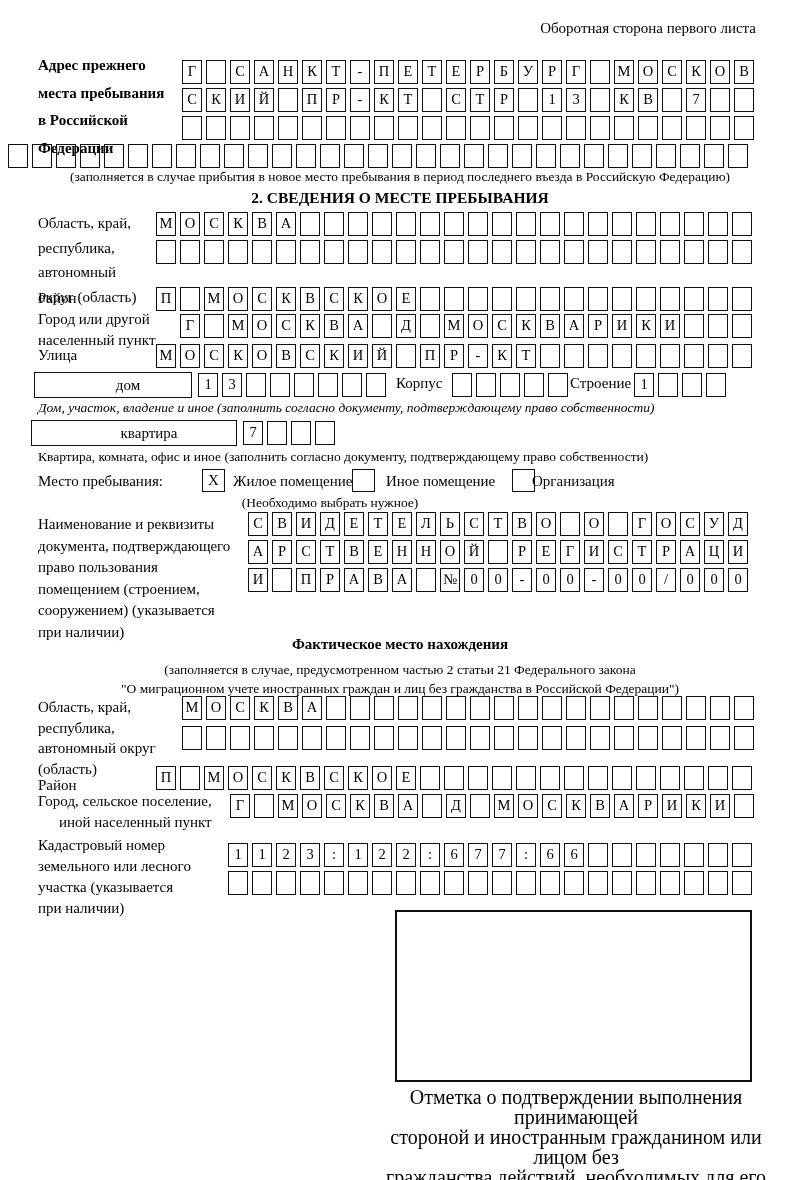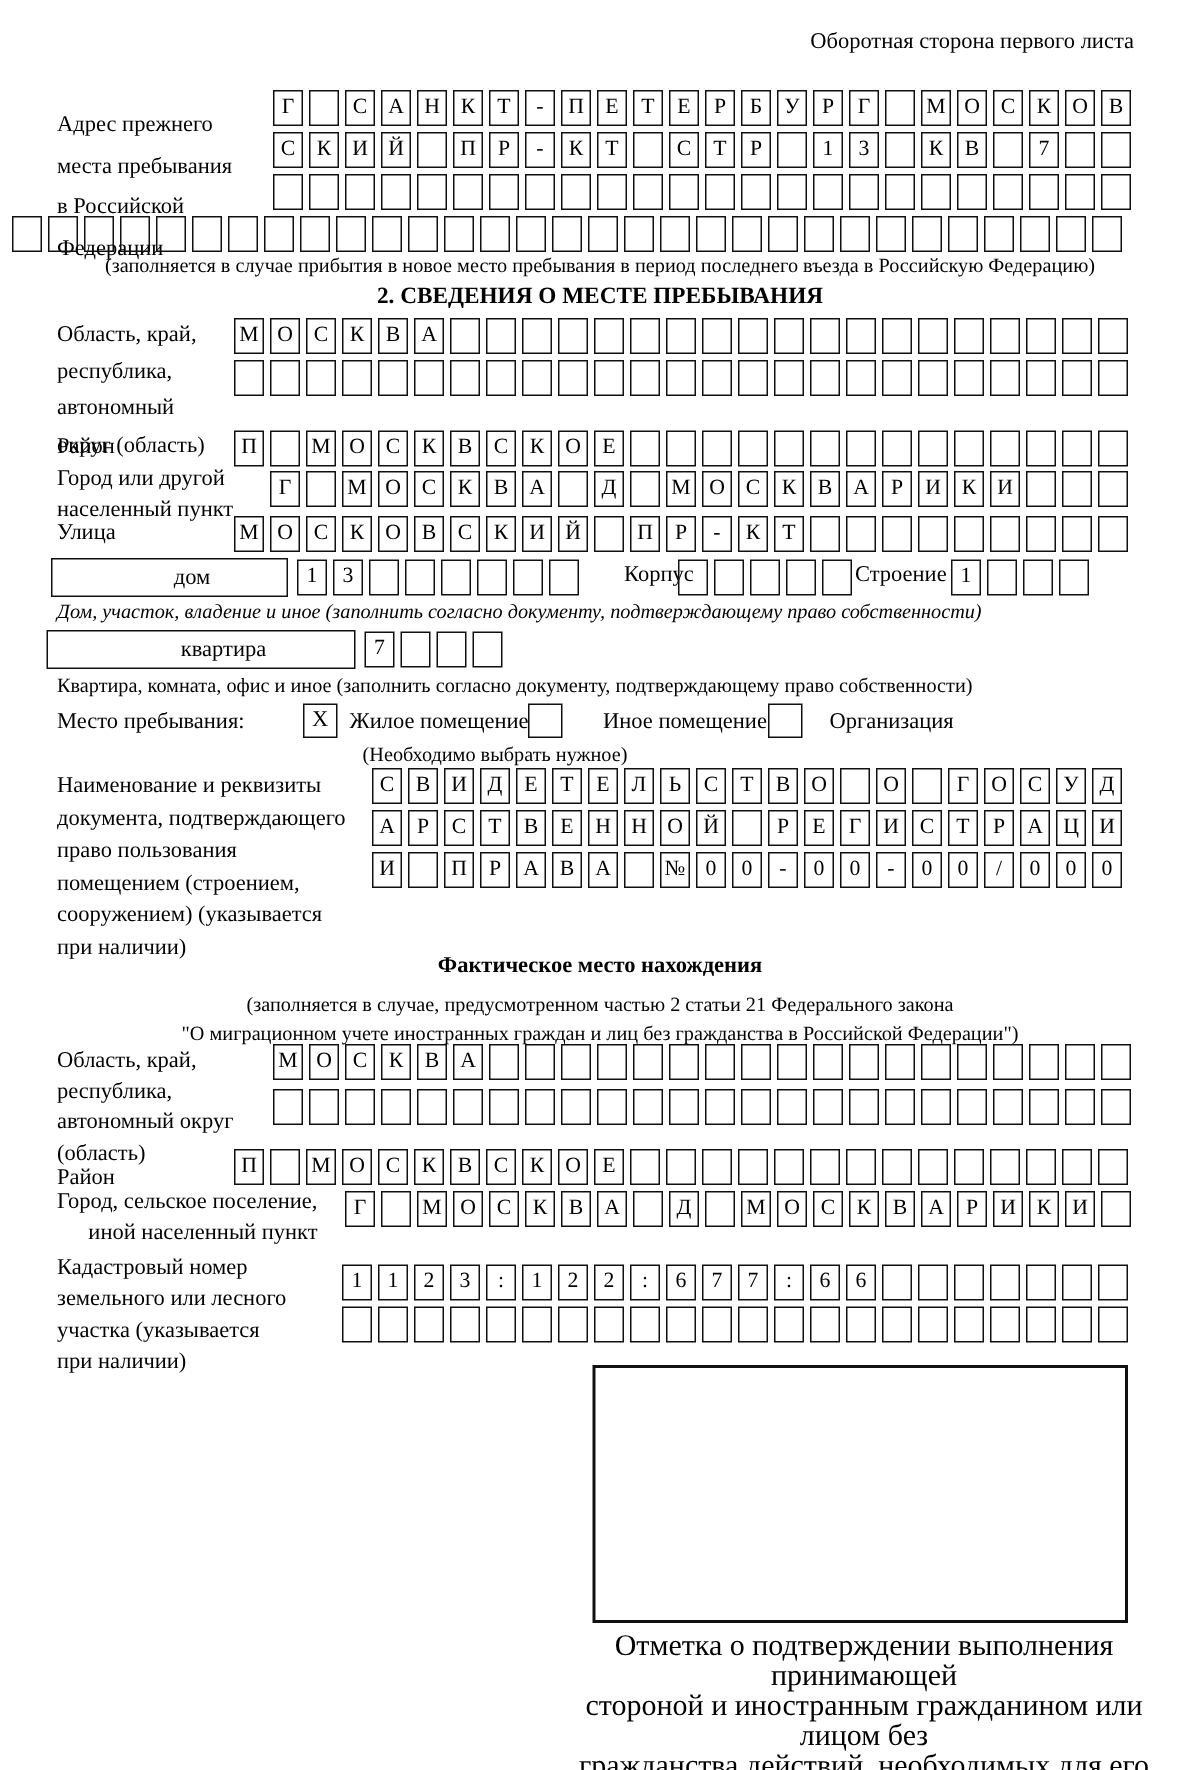--- a/index.html
+++ b/index.html
@@ -18,21 +18,21 @@
        display:flex;align-items:center;justify-content:center;padding-left:30px;}
   .cb{box-sizing:border-box;width:23px;height:23px;border:1.6px solid #101010;
       text-align:center;font-size:15px;line-height:20px;}
   .bigbox{box-sizing:border-box;border:2px solid #101010;background:#fff;}
 </style>
 </head>
 <body>
 
 <div class="abs lbl" style="top:20px;left:0;width:756px;text-align:right;">Оборотная сторона первого листа</div>
 
-<div class="abs lbl" style="top:70px;left:38px;line-height:27.5px;">
+<div class="abs lbl" style="top:52px;left:38px;line-height:27.5px;font-weight:bold;">
     <div>Адрес прежнего</div>
     <div>места пребывания</div>
     <div>в Российской</div>
     <div>Федерации</div>
   </div>
 <div class="abs stack" style="top:60px;left:182px;">
   <div class="cells">
       <span class="cell">Г</span>
       <span class="cell"></span>
       <span class="cell">С</span>
@@ -304,21 +304,21 @@
 <div class="abs cells" style="top:373px;left:198px;">
     <span class="cell">1</span>
     <span class="cell">3</span>
     <span class="cell"></span>
     <span class="cell"></span>
     <span class="cell"></span>
     <span class="cell"></span>
     <span class="cell"></span>
     <span class="cell"></span>
   </div>
-<div class="abs lbl" style="top:375px;left:416px;">Корпус</div>
+<div class="abs lbl" style="top:375px;left:396px;">Корпус</div>
 <div class="abs cells" style="top:373px;left:452px;">
     <span class="cell"></span>
     <span class="cell"></span>
     <span class="cell"></span>
     <span class="cell"></span>
     <span class="cell"></span>
   </div>
 <div class="abs lbl" style="top:375px;left:570px;">Строение</div>
 <div class="abs cells" style="top:373px;left:634px;">
     <span class="cell">1</span>
@@ -334,23 +334,23 @@
     <span class="cell"></span>
     <span class="cell"></span>
     <span class="cell"></span>
   </div>
 <div class="abs cap" style="top:449px;left:38px;">Квартира, комната, офис и иное (заполнить согласно документу, подтверждающему право собственности)</div>
 
 <div class="abs lbl" style="top:473px;left:38px;">Место пребывания:</div>
 <div class="abs cb" style="top:469px;left:202px;">X</div>
 <div class="abs lbl" style="top:473px;left:233px;">Жилое помещение</div>
 <div class="abs cb" style="top:469px;left:352px;"></div>
-<div class="abs lbl" style="top:473px;left:386px;margin-left:16px;">Иное помещение</div>
+<div class="abs lbl" style="top:473px;left:386px;">Иное помещение</div>
 <div class="abs cb" style="top:469px;left:512px;"></div>
-<div class="abs lbl" style="top:473px;left:553px;">Организация</div>
+<div class="abs lbl" style="top:473px;left:532px;">Организация</div>
 <div class="abs cap" style="top:495px;left:150px;width:360px;text-align:center;">(Необходимо выбрать нужное)</div>
 
 <div class="abs lbl" style="top:514px;left:38px;line-height:21.5px;">
     <div>Наименование и реквизиты</div>
     <div>документа, подтверждающего</div>
     <div>право пользования</div>
     <div>помещением (строением,</div>
     <div>сооружением) (указывается</div>
     <div>при наличии)</div>
   </div>

